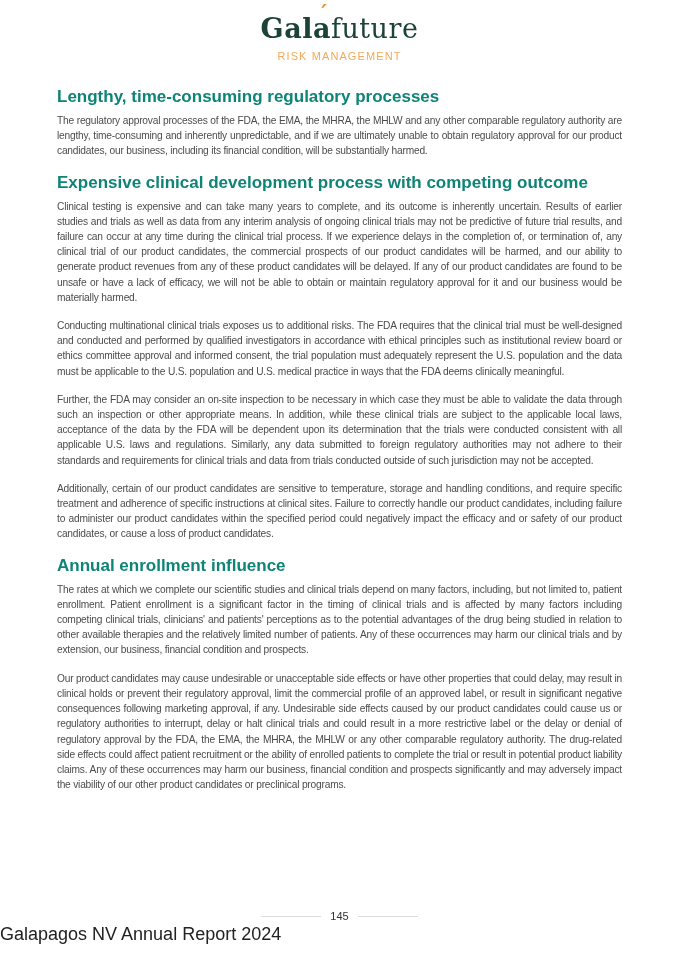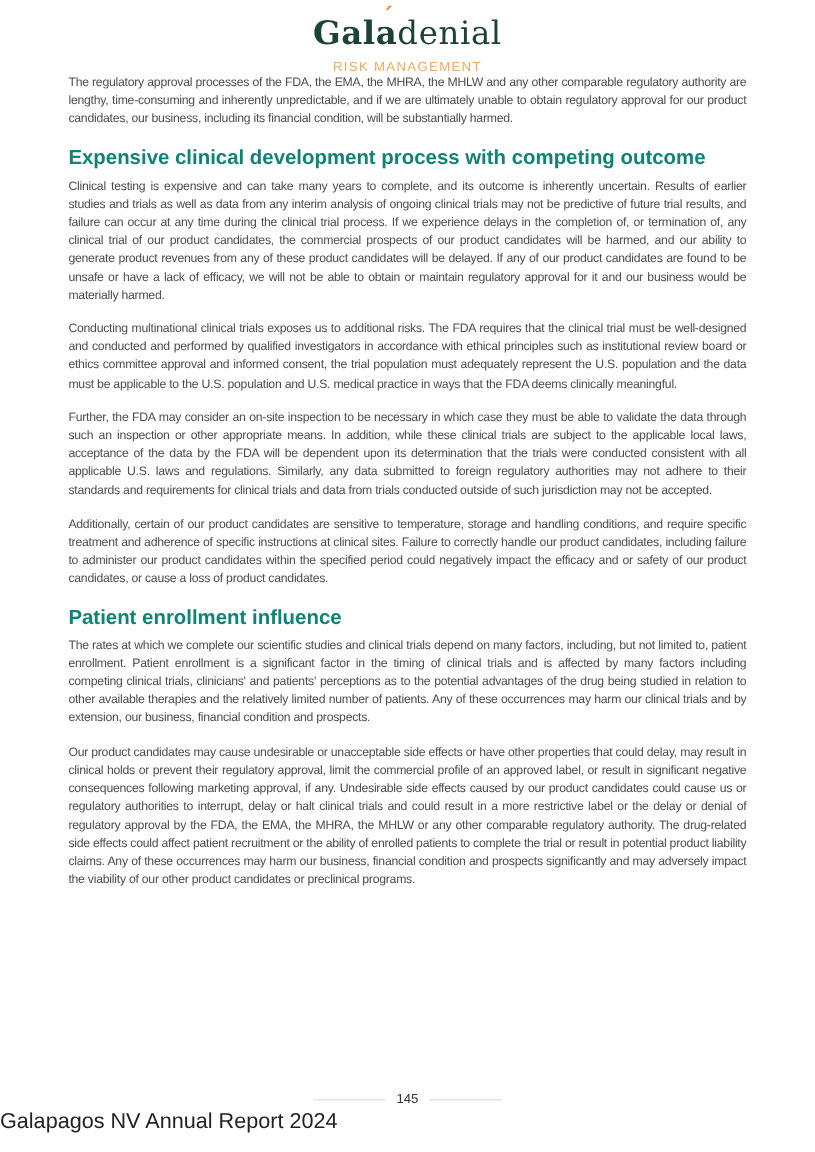--- a/index.html
+++ b/index.html
@@ -91,41 +91,42 @@
     color: #222222;
   }
 </style>
 </head>
 <body>
 
 <div class="page">
 
   <div class="header">
     <div class="logo">
-      <span class="logo-part-bold">Gal</span><span class="logo-accent"><span>a</span><span class="logo-accent-mark">´</span></span><span class="logo-part-light">denial</span>
+      <span class="logo-part-bold">Gal</span><span class="logo-accent"><span>a</span><span class="logo-accent-mark">´</span></span><span class="logo-part-light">future</span>
     </div>
     <div class="tagline">RISK MANAGEMENT</div>
   </div>
 
   <div class="content">
 
     <div class="section">
+      <h2 class="section-heading">Lengthy, time-consuming regulatory processes</h2>
       <p>The regulatory approval processes of the FDA, the EMA, the MHRA, the MHLW and any other comparable regulatory authority are lengthy, time-consuming and inherently unpredictable, and if we are ultimately unable to obtain regulatory approval for our product candidates, our business, including its financial condition, will be substantially harmed.</p>
     </div>
 
     <div class="section">
       <h2 class="section-heading">Expensive clinical development process with competing outcome</h2>
       <p>Clinical testing is expensive and can take many years to complete, and its outcome is inherently uncertain. Results of earlier studies and trials as well as data from any interim analysis of ongoing clinical trials may not be predictive of future trial results, and failure can occur at any time during the clinical trial process. If we experience delays in the completion of, or termination of, any clinical trial of our product candidates, the commercial prospects of our product candidates will be harmed, and our ability to generate product revenues from any of these product candidates will be delayed. If any of our product candidates are found to be unsafe or have a lack of efficacy, we will not be able to obtain or maintain regulatory approval for it and our business would be materially harmed.</p>
       <p>Conducting multinational clinical trials exposes us to additional risks. The FDA requires that the clinical trial must be well-designed and conducted and performed by qualified investigators in accordance with ethical principles such as institutional review board or ethics committee approval and informed consent, the trial population must adequately represent the U.S. population and the data must be applicable to the U.S. population and U.S. medical practice in ways that the FDA deems clinically meaningful.</p>
       <p>Further, the FDA may consider an on-site inspection to be necessary in which case they must be able to validate the data through such an inspection or other appropriate means. In addition, while these clinical trials are subject to the applicable local laws, acceptance of the data by the FDA will be dependent upon its determination that the trials were conducted consistent with all applicable U.S. laws and regulations. Similarly, any data submitted to foreign regulatory authorities may not adhere to their standards and requirements for clinical trials and data from trials conducted outside of such jurisdiction may not be accepted.</p>
       <p>Additionally, certain of our product candidates are sensitive to temperature, storage and handling conditions, and require specific treatment and adherence of specific instructions at clinical sites. Failure to correctly handle our product candidates, including failure to administer our product candidates within the specified period could negatively impact the efficacy and or safety of our product candidates, or cause a loss of product candidates.</p>
     </div>
 
     <div class="section">
-      <h2 class="section-heading">Patient enrollment influence</h2>
+      <h2 class="section-heading">Annual enrollment influence</h2>
       <p>The rates at which we complete our scientific studies and clinical trials depend on many factors, including, but not limited to, patient enrollment. Patient enrollment is a significant factor in the timing of clinical trials and is affected by many factors including competing clinical trials, clinicians' and patients' perceptions as to the potential advantages of the drug being studied in relation to other available therapies and the relatively limited number of patients. Any of these occurrences may harm our clinical trials and by extension, our business, financial condition and prospects.</p>
     </div>
 
     <div class="section">
       <p>Our product candidates may cause undesirable or unacceptable side effects or have other properties that could delay, may result in clinical holds or prevent their regulatory approval, limit the commercial profile of an approved label, or result in significant negative consequences following marketing approval, if any. Undesirable side effects caused by our product candidates could cause us or regulatory authorities to interrupt, delay or halt clinical trials and could result in a more restrictive label or the delay or denial of regulatory approval by the FDA, the EMA, the MHRA, the MHLW or any other comparable regulatory authority. The drug-related side effects could affect patient recruitment or the ability of enrolled patients to complete the trial or result in potential product liability claims. Any of these occurrences may harm our business, financial condition and prospects significantly and may adversely impact the viability of our other product candidates or preclinical programs.</p>
     </div>
 
   </div>
 
   <div class="footer">

